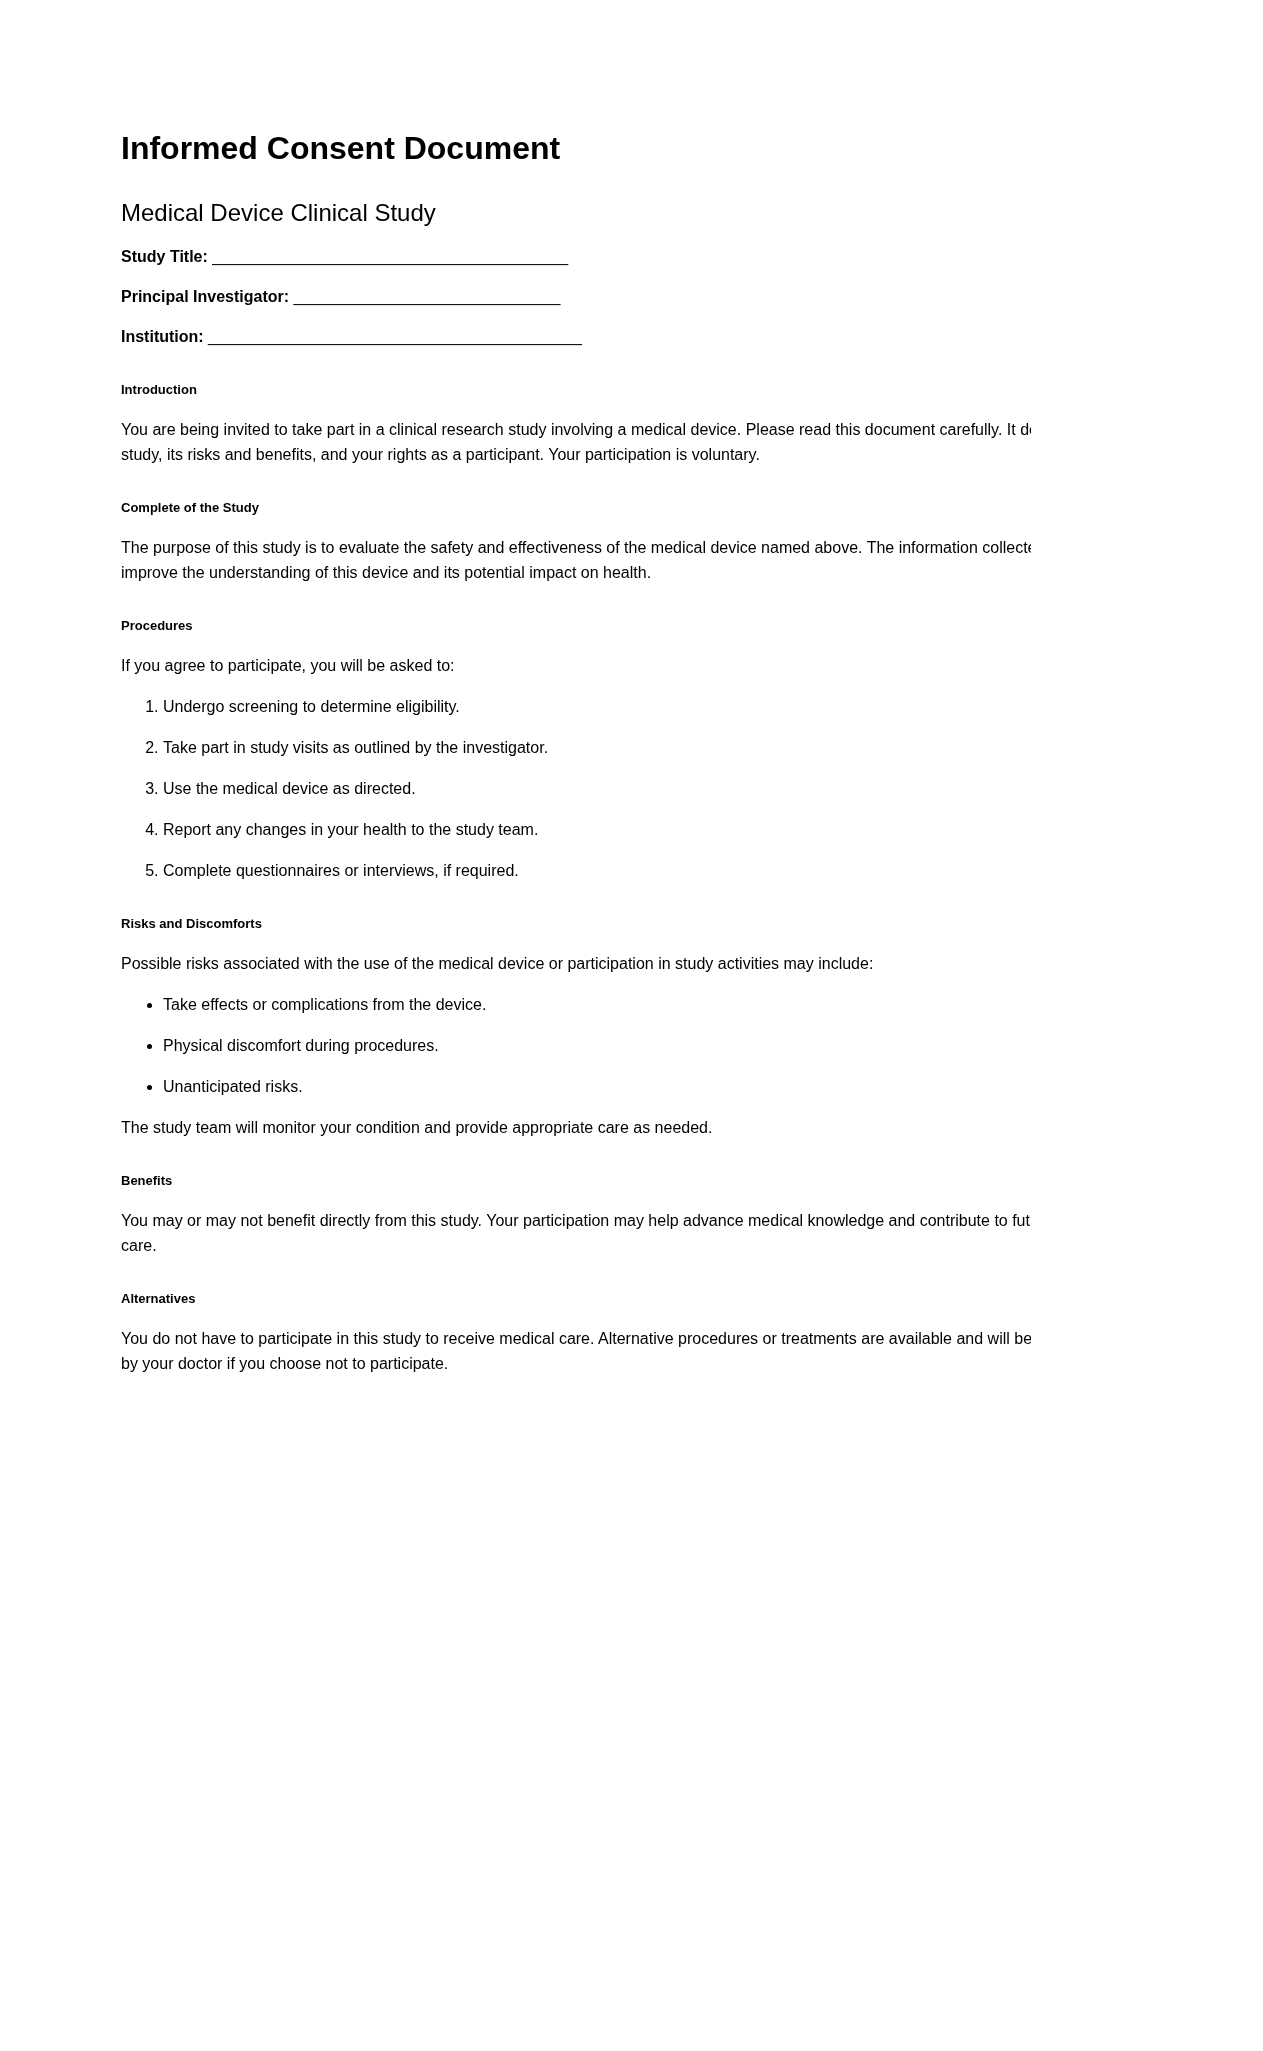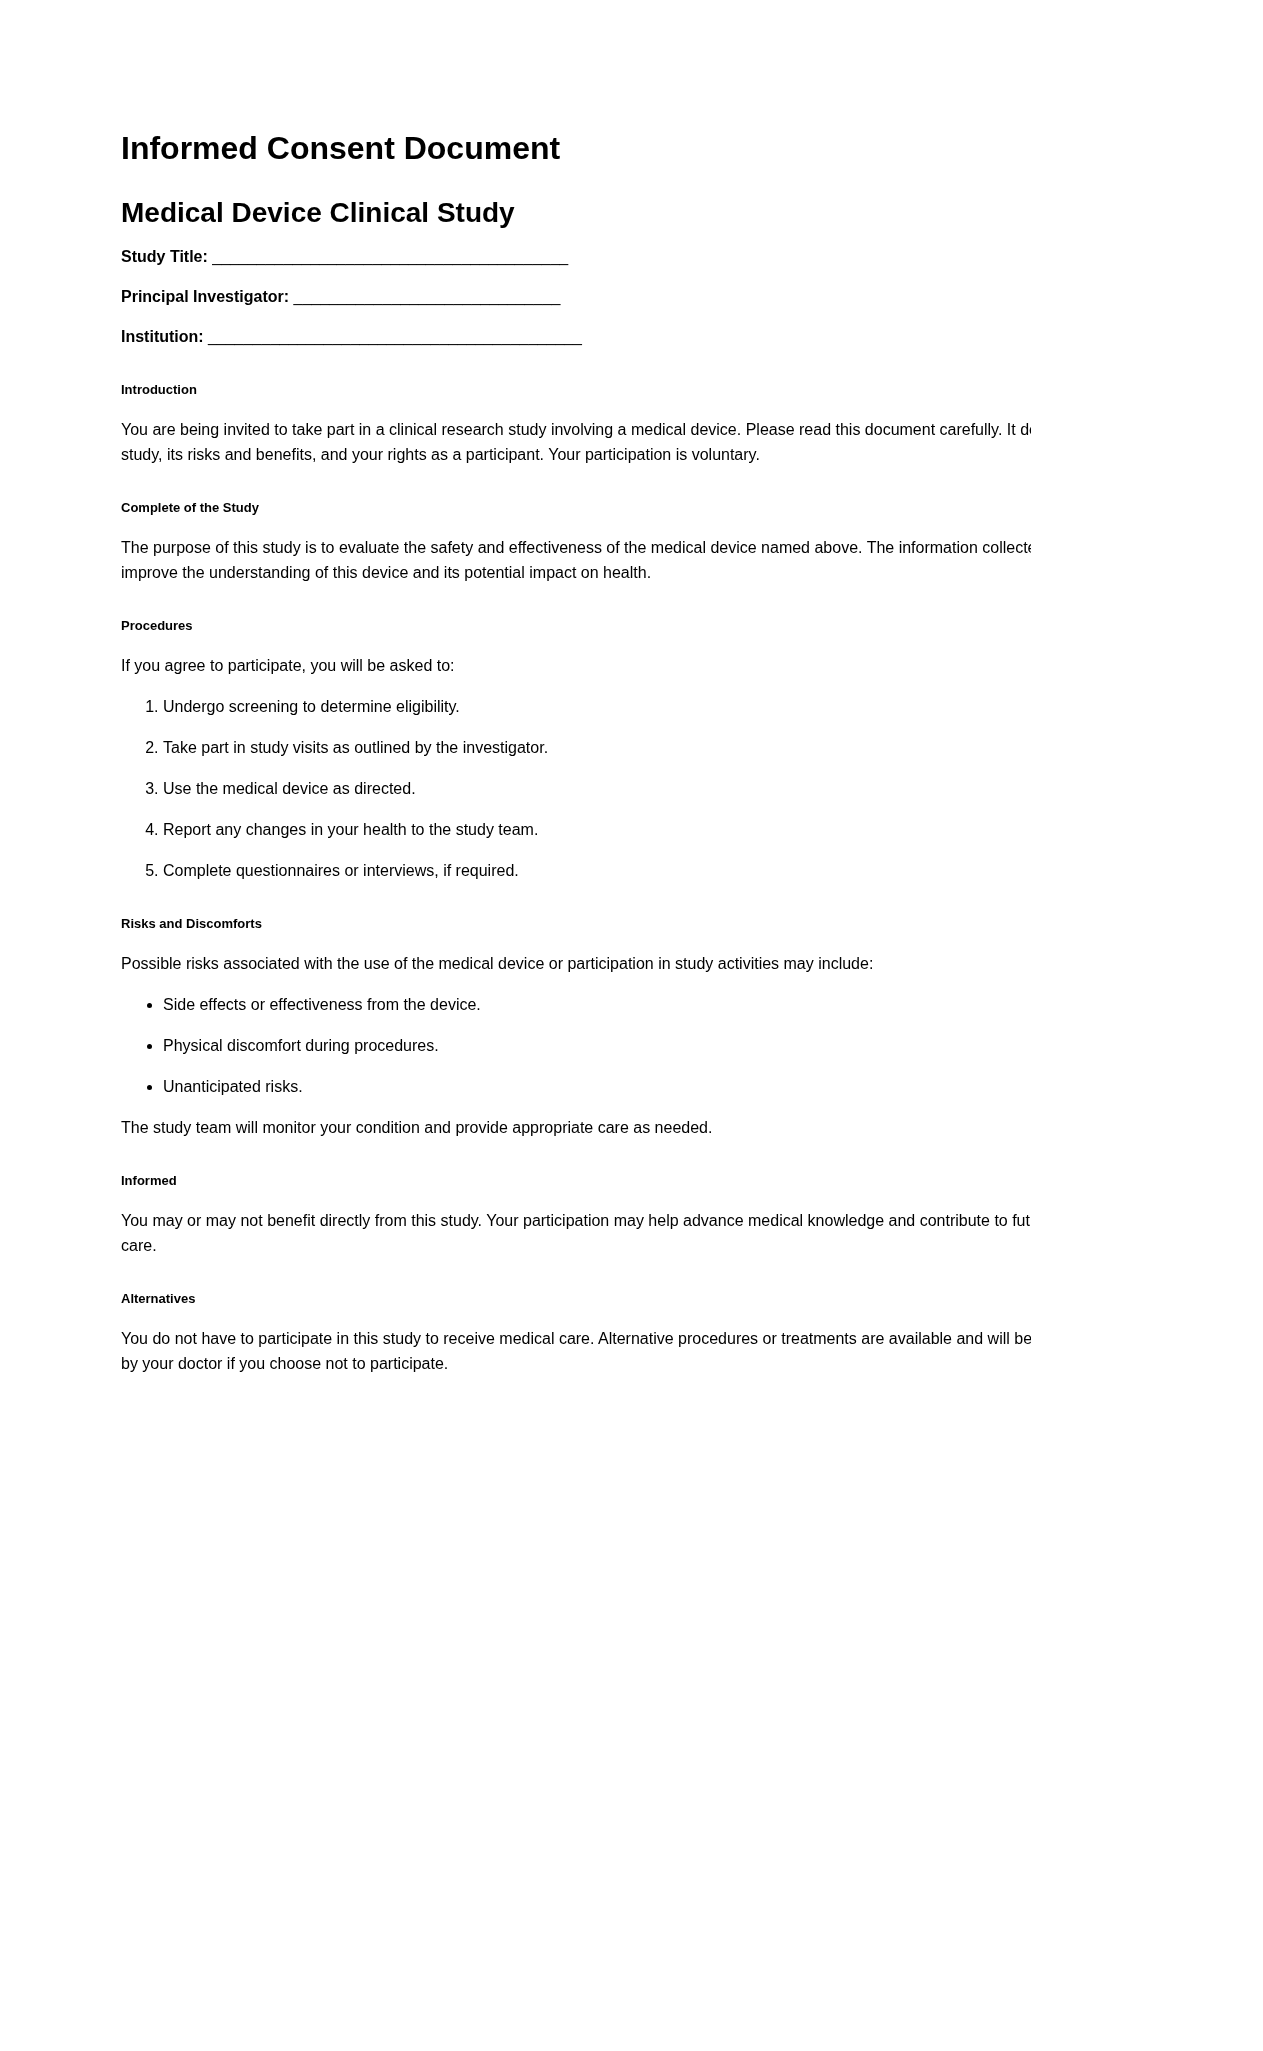--- a/index.html
+++ b/index.html
@@ -19,23 +19,23 @@
     line-height: 25px;
     color: #000000;
   }
   .content h1 {
     font-size: 32px;
     line-height: 37px;
     font-weight: bold;
     margin: 0 0 32px 0;
   }
   .content h2 {
-    font-size: 28px;
+    font-size: 24px;
     line-height: 28px;
-    font-weight: bold;
+    font-weight: normal;
     margin: 7px 0 17px 0;
   }
   .content h3 {
     font-size: 13px;
     line-height: 22px;
     font-weight: bold;
     margin: 30px 0 16px 0;
   }
   .content p { margin: 15px 0; }
   .content p.field { font-weight: normal; }
@@ -83,26 +83,26 @@
       <li>Undergo screening to determine eligibility.</li>
       <li>Take part in study visits as outlined by the investigator.</li>
       <li>Use the medical device as directed.</li>
       <li>Report any changes in your health to the study team.</li>
       <li>Complete questionnaires or interviews, if required.</li>
     </ol>
 
     <h3>Risks and Discomforts</h3>
     <p>Possible risks associated with the use of the medical device or participation in study activities may include:</p>
     <ul>
-      <li>Side effects or effectiveness from the device.</li>
+      <li>Take effects or complications from the device.</li>
       <li>Physical discomfort during procedures.</li>
       <li>Unanticipated risks.</li>
     </ul>
     <p>The study team will monitor your condition and provide appropriate care as needed.</p>
 
-    <h3>Informed</h3>
+    <h3>Benefits</h3>
     <p>You may or may not benefit directly from this study. Your participation may help advance medical knowledge and contribute to future patient care.</p>
 
     <h3>Alternatives</h3>
     <p>You do not have to participate in this study to receive medical care. Alternative procedures or treatments are available and will be discussed by your doctor if you choose not to participate.</p>
 
   </div>
 </div>
 
 </body></html>

